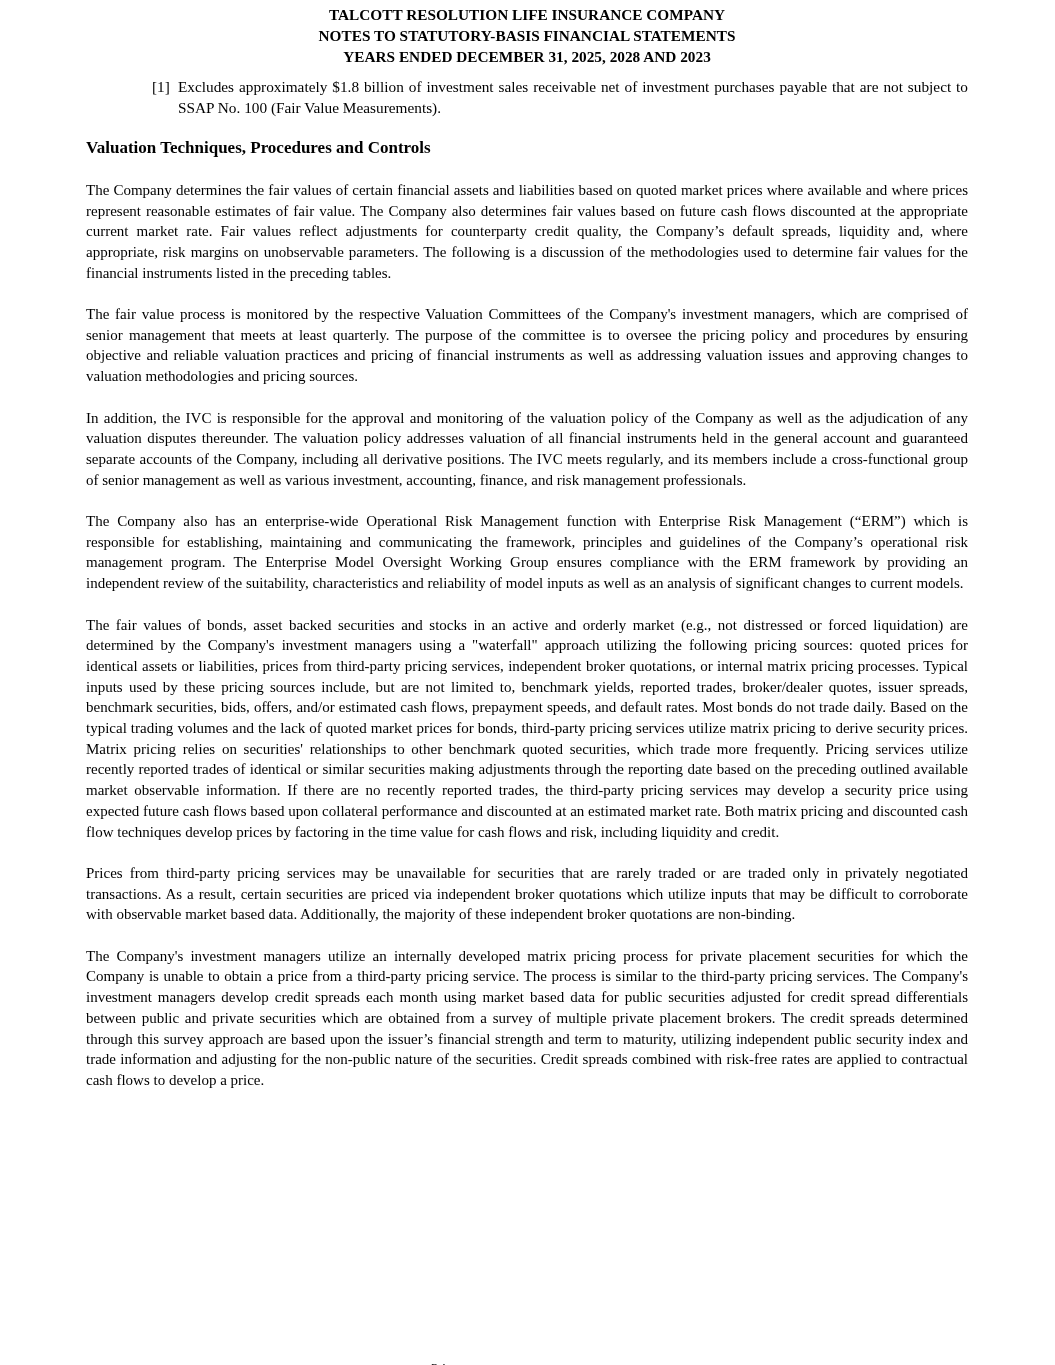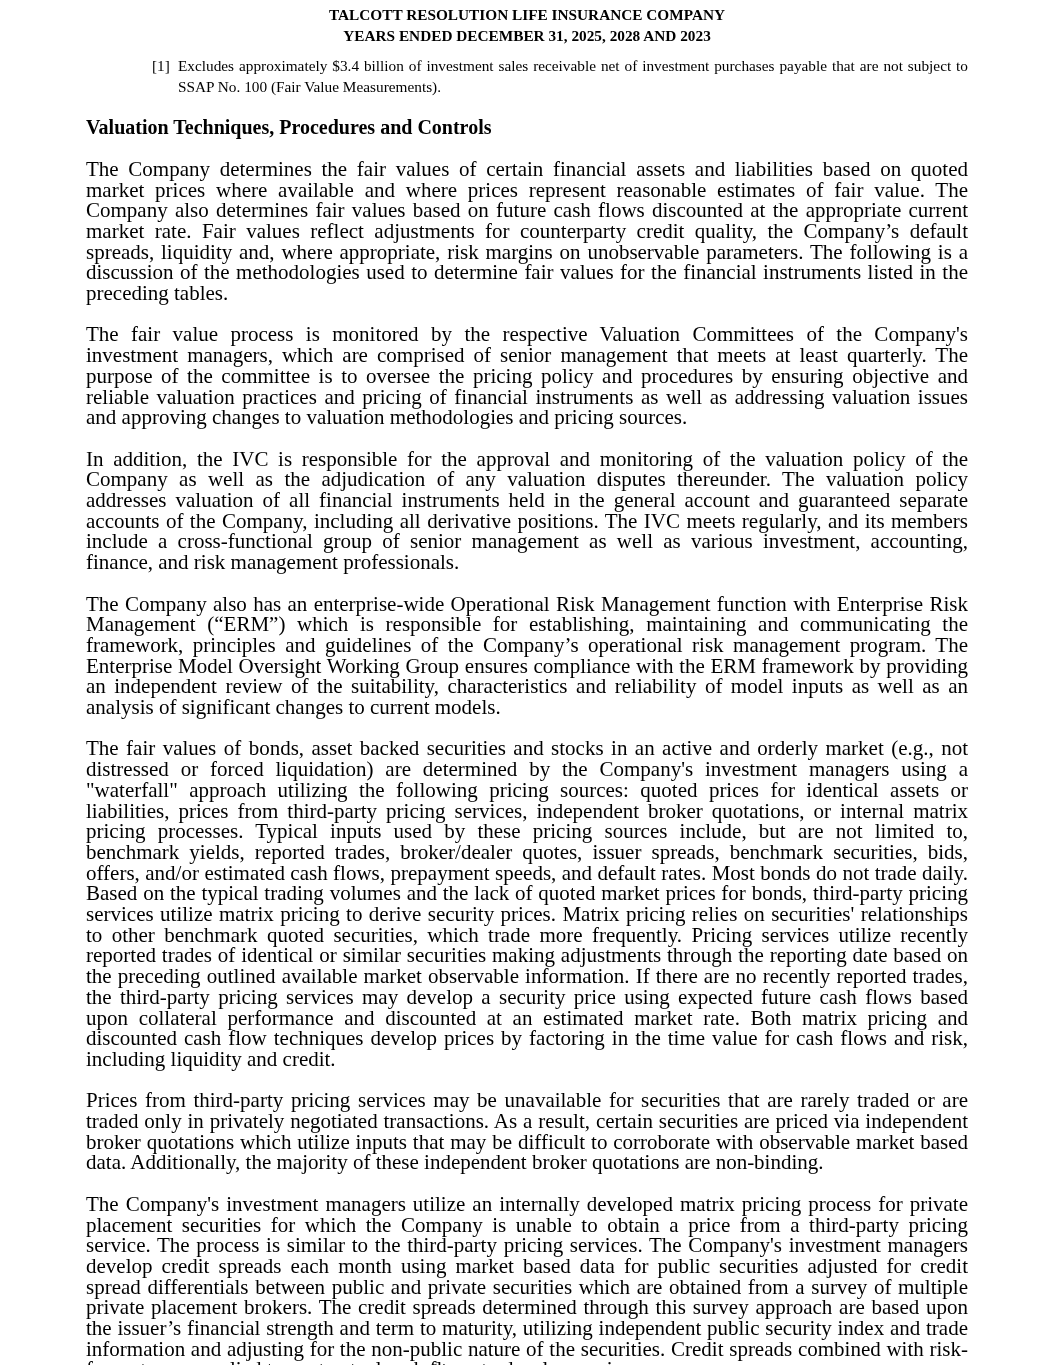--- a/index.html
+++ b/index.html
@@ -37,53 +37,54 @@
     }
     .footnote .marker {
       flex: 0 0 auto;
       width: 26px;
     }
     .footnote .text {
       flex: 1 1 auto;
     }
     .section-heading {
       font-weight: bold;
-      font-size: 20px;
+      font-size: 17px;
       line-height: 20.7px;
       margin-top: 20px;
     }
     p.para {
       margin: 20.7px 0 0 0;
-      font-size: 21px;
+      font-size: 15px;
       line-height: 20.7px;
       text-align: justify;
     }
     .page-number {
       position: absolute;
       left: 0;
       width: 877px;
       top: 1331px;
       text-align: center;
       font-size: 15.3px;
       line-height: 20px;
       margin-top: 28px;
     }
   </style>
 </head>
 <body>
 
 <div class="page">
   <div class="header">
     <div>TALCOTT RESOLUTION LIFE INSURANCE COMPANY</div>
+    <div>NOTES TO STATUTORY-BASIS FINANCIAL STATEMENTS</div>
     <div>YEARS ENDED DECEMBER 31, 2025, 2028 AND 2023</div>
   </div>
 
   <div class="footnote">
     <span class="marker">[1]</span>
-    <span class="text">Excludes approximately $3.4 billion of investment sales receivable net of investment purchases payable that are not subject to SSAP No. 100 (Fair Value Measurements).</span>
+    <span class="text">Excludes approximately $1.8 billion of investment sales receivable net of investment purchases payable that are not subject to SSAP No. 100 (Fair Value Measurements).</span>
   </div>
 
   <div>
     <div class="section-heading">Valuation Techniques, Procedures and Controls</div>
     <p class="para">The Company determines the fair values of certain financial assets and liabilities based on quoted market prices where available and where prices represent reasonable estimates of fair value.  The Company also determines fair values based on future cash flows discounted at the appropriate current market rate.  Fair values reflect adjustments for counterparty credit quality, the Company’s default spreads, liquidity and, where appropriate, risk margins on unobservable parameters.  The following is a discussion of the methodologies used to determine fair values for the financial instruments listed in the preceding tables.</p>
     <p class="para">The fair value process is monitored by the respective Valuation Committees of the Company's investment managers, which are comprised of senior management that meets at least quarterly.  The purpose of the committee is to oversee the pricing policy and procedures by ensuring objective and reliable valuation practices and pricing of financial instruments as well as addressing valuation issues and approving changes to valuation methodologies and pricing sources.</p>
     <p class="para">In addition, the IVC is responsible for the approval and monitoring of the valuation policy of the Company as well as the adjudication of any valuation disputes thereunder.  The valuation policy addresses valuation of all financial instruments held in the general account and guaranteed separate accounts of the Company, including all derivative positions.  The IVC meets regularly, and its members include a cross-functional group of senior management as well as various investment, accounting, finance, and risk management professionals.</p>
     <p class="para">The Company also has an enterprise-wide Operational Risk Management function with Enterprise Risk Management (“ERM”) which is responsible for establishing, maintaining and communicating the framework, principles and guidelines of the Company’s operational risk management program.  The Enterprise Model Oversight Working Group ensures compliance with the ERM framework by providing an independent review of the suitability, characteristics and reliability of model inputs as well as an analysis of significant changes to current models.</p>
   </div>
 

